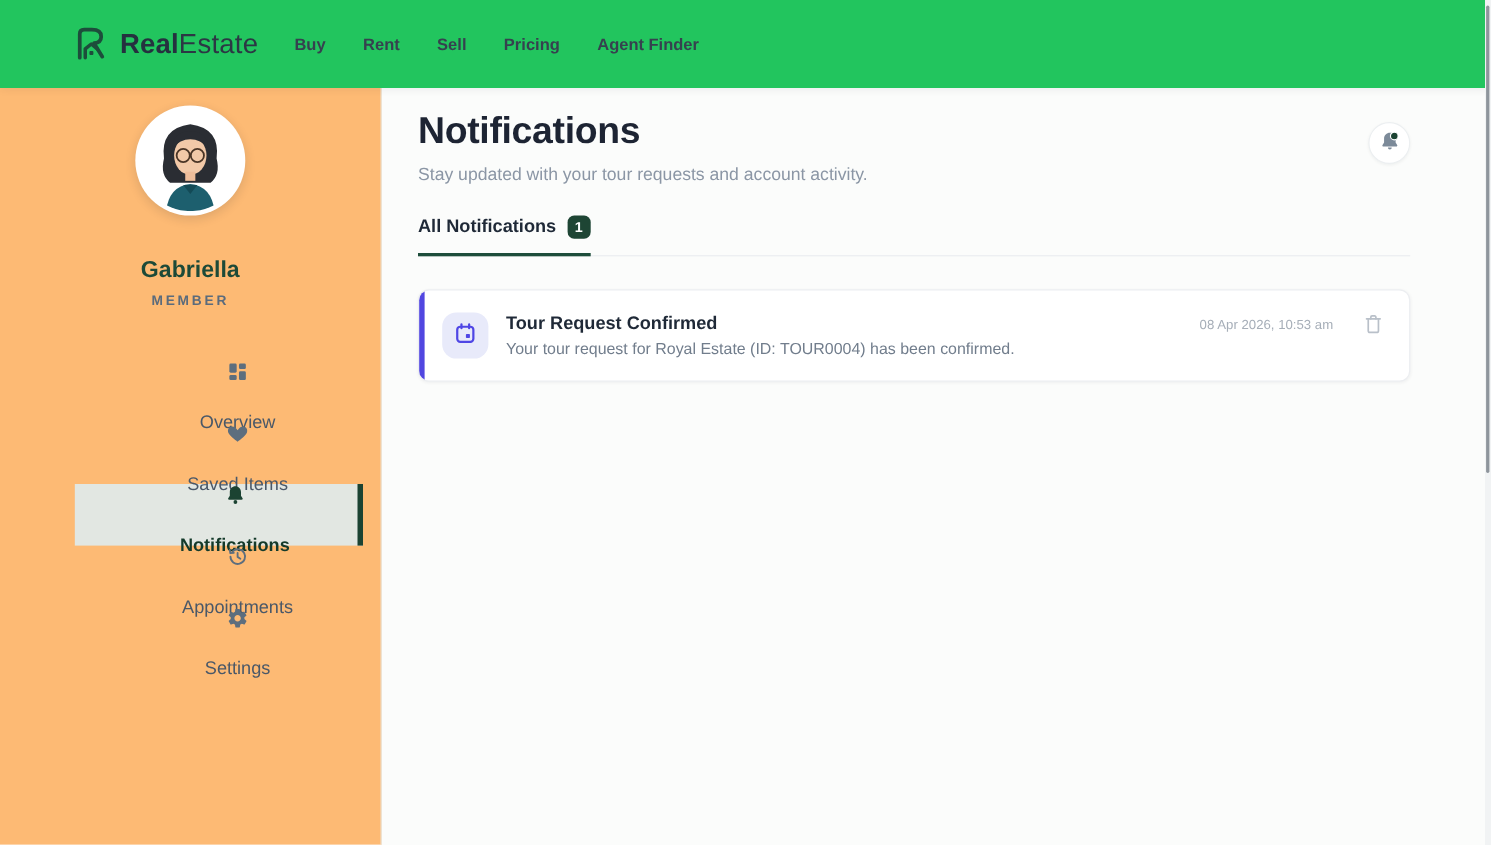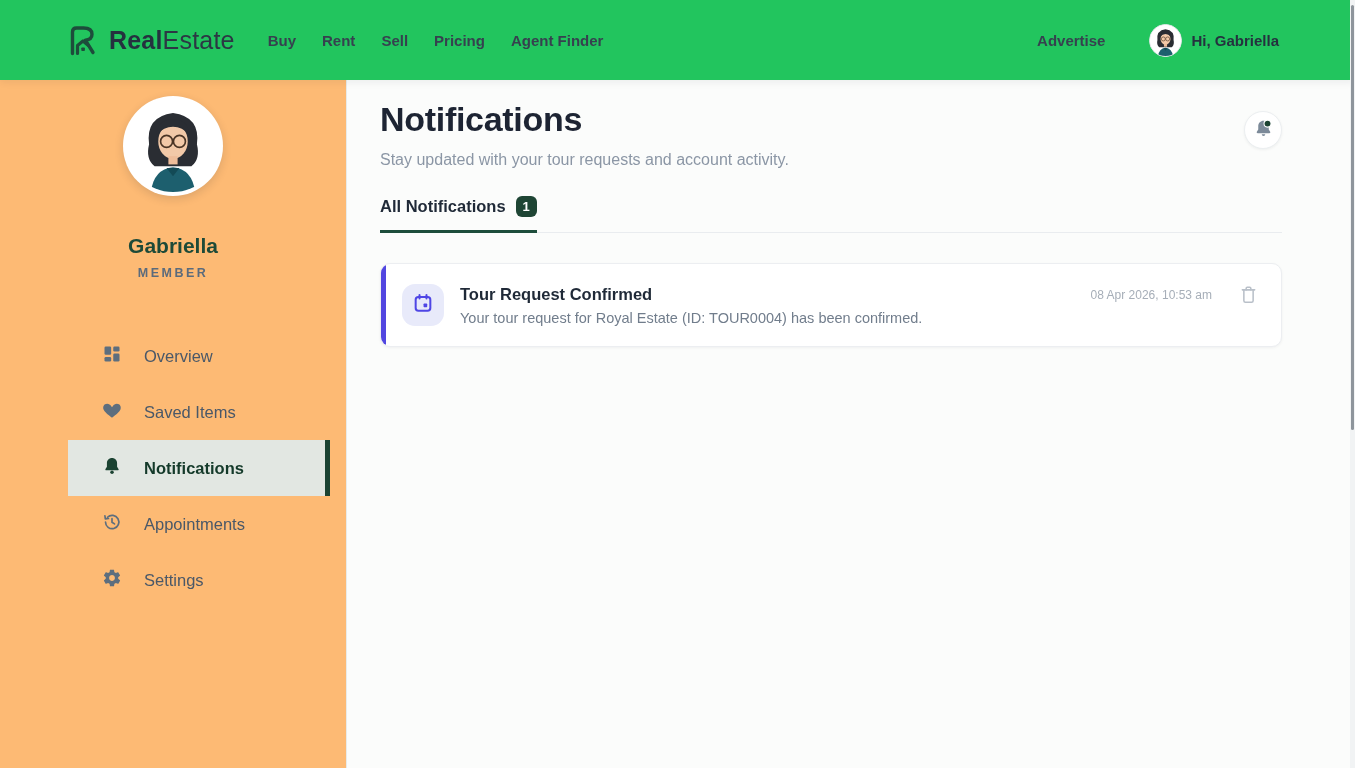--- a/index.html
+++ b/index.html
@@ -6,21 +6,21 @@
   html,body { width:1355px; height:768px; overflow:hidden; background:#fbfcfb;
     font-family:"Liberation Sans", sans-serif; }
 
   
   .navbar { height:80px; background:#22c55e; display:flex; align-items:center;
     padding:0 76px 0 65px; box-shadow:0 2px 8px rgba(20,30,40,.07); position:relative; z-index:5; }
   .brand { display:flex; align-items:center; gap:7px; cursor:pointer; }
   .brand-text { font-size:25px; letter-spacing:.2px; color:#25313f; }
   .brand-text .bold { font-weight:700; }
   .brand-text .light { font-weight:400; color:#2c3744; }
-  .nav-links { display:flex; gap:26px; margin-left:33px; }
+  .nav-links { display:flex; gap:34px; margin-left:33px; }
   .nav-link { font-size:15px; font-weight:600; color:#36414f; cursor:pointer; }
   .nav-right { margin-left:auto; display:flex; align-items:center; }
   .advertise { font-size:15px; font-weight:600; color:#36414f; cursor:pointer; margin-right:44px; }
   .nav-avatar { width:33px; height:33px; border-radius:50%; overflow:hidden;
     border:1px solid #e3e6ea; background:#fff; }
   .greeting { font-size:15px; font-weight:700; color:#25313f; margin-left:9px; }
 
   
   .page { display:flex; height:688px; }
 
@@ -30,21 +30,21 @@
   .profile { display:flex; flex-direction:column; align-items:center; }
   .avatar-ring { width:100px; height:100px; border-radius:50%; background:#fff;
     box-shadow:0 3px 10px rgba(20,30,40,.14); display:flex; align-items:center;
     justify-content:center; }
   .avatar-img { width:92px; height:92px; border-radius:50%; overflow:hidden; background:#fff; }
   .profile-name { margin-top:38px; font-size:21px; font-weight:700; color:#1d4a38; }
   .profile-role { margin-top:8px; font-size:12.5px; font-weight:700; letter-spacing:2.5px;
     color:#5b6b7c; }
   .menu { margin:48px 16px 0 68px; }
   .menu-item { height:56px; display:flex; align-items:center; gap:22px;
-    padding-left:34px; cursor:pointer; color:#4a5868; }
+    padding-left:34px; cursor:pointer; color:#4a5868;flex-direction:column; }
   .menu-item svg { flex-shrink:0; }
   .menu-label { font-size:16.5px; font-weight:500; }
   .menu-item.active { background:#e2e7e2; border-right:5px solid #1b4332; }
   .menu-item.active .menu-label { color:#143a2a; font-weight:700; }
 
   
   .main { flex:1; padding:20px 73px 0 33px; }
   .main-header { display:flex; justify-content:space-between; align-items:flex-start; }
   .page-title { font-size:34px; font-weight:800; color:#1d2433; letter-spacing:-.3px; }
   .page-subtitle { font-size:16px; color:#8b96a5; margin-top:12px; }
@@ -95,37 +95,20 @@
   </div>
 
   <nav class="nav-links">
     <a class="nav-link">Buy</a>
     <a class="nav-link">Rent</a>
     <a class="nav-link">Sell</a>
     <a class="nav-link">Pricing</a>
     <a class="nav-link">Agent Finder</a>
   </nav>
 
-  <div class="nav-right">
-    <a class="advertise">Advertise</a>
-    <div class="nav-avatar">
-      <svg width="31" height="31" viewBox="0 0 100 100">
-        <circle cx="50" cy="50" r="50" fill="#ffffff"></circle>
-        <path d="M24 48 Q20 18 50 14 Q80 18 76 48 Q80 64 70 72 L30 72 Q20 64 24 48" fill="#2a2d33"></path>
-        <ellipse cx="50" cy="45" rx="16" ry="19" fill="#f2c9a8"></ellipse>
-        <path d="M32 38 Q33 21 50 21 Q67 21 68 38 Q60 29 50 29 Q40 29 32 38" fill="#2a2d33"></path>
-        <circle cx="43" cy="45" r="6.5" fill="none" stroke="#4a3526" stroke-width="2"></circle>
-        <circle cx="57" cy="45" r="6.5" fill="none" stroke="#4a3526" stroke-width="2"></circle>
-        <rect x="45" y="61" width="10" height="9" fill="#eebd9a"></rect>
-        <path d="M26 100 Q29 75 50 73 Q71 75 74 100 Z" fill="#1d5f6e"></path>
-        <path d="M43 74 L50 83 L57 74 Z" fill="#134a56"></path>
-      </svg>
-    </div>
-    <span class="greeting">Hi, Gabriella</span>
-  </div>
 </header>
 
 <div class="page">
 
   <aside class="sidebar">
     <div class="profile">
       <div class="avatar-ring">
         <div class="avatar-img">
           <svg width="92" height="92" viewBox="0 0 100 100">
             <circle cx="50" cy="50" r="50" fill="#ffffff"></circle>

